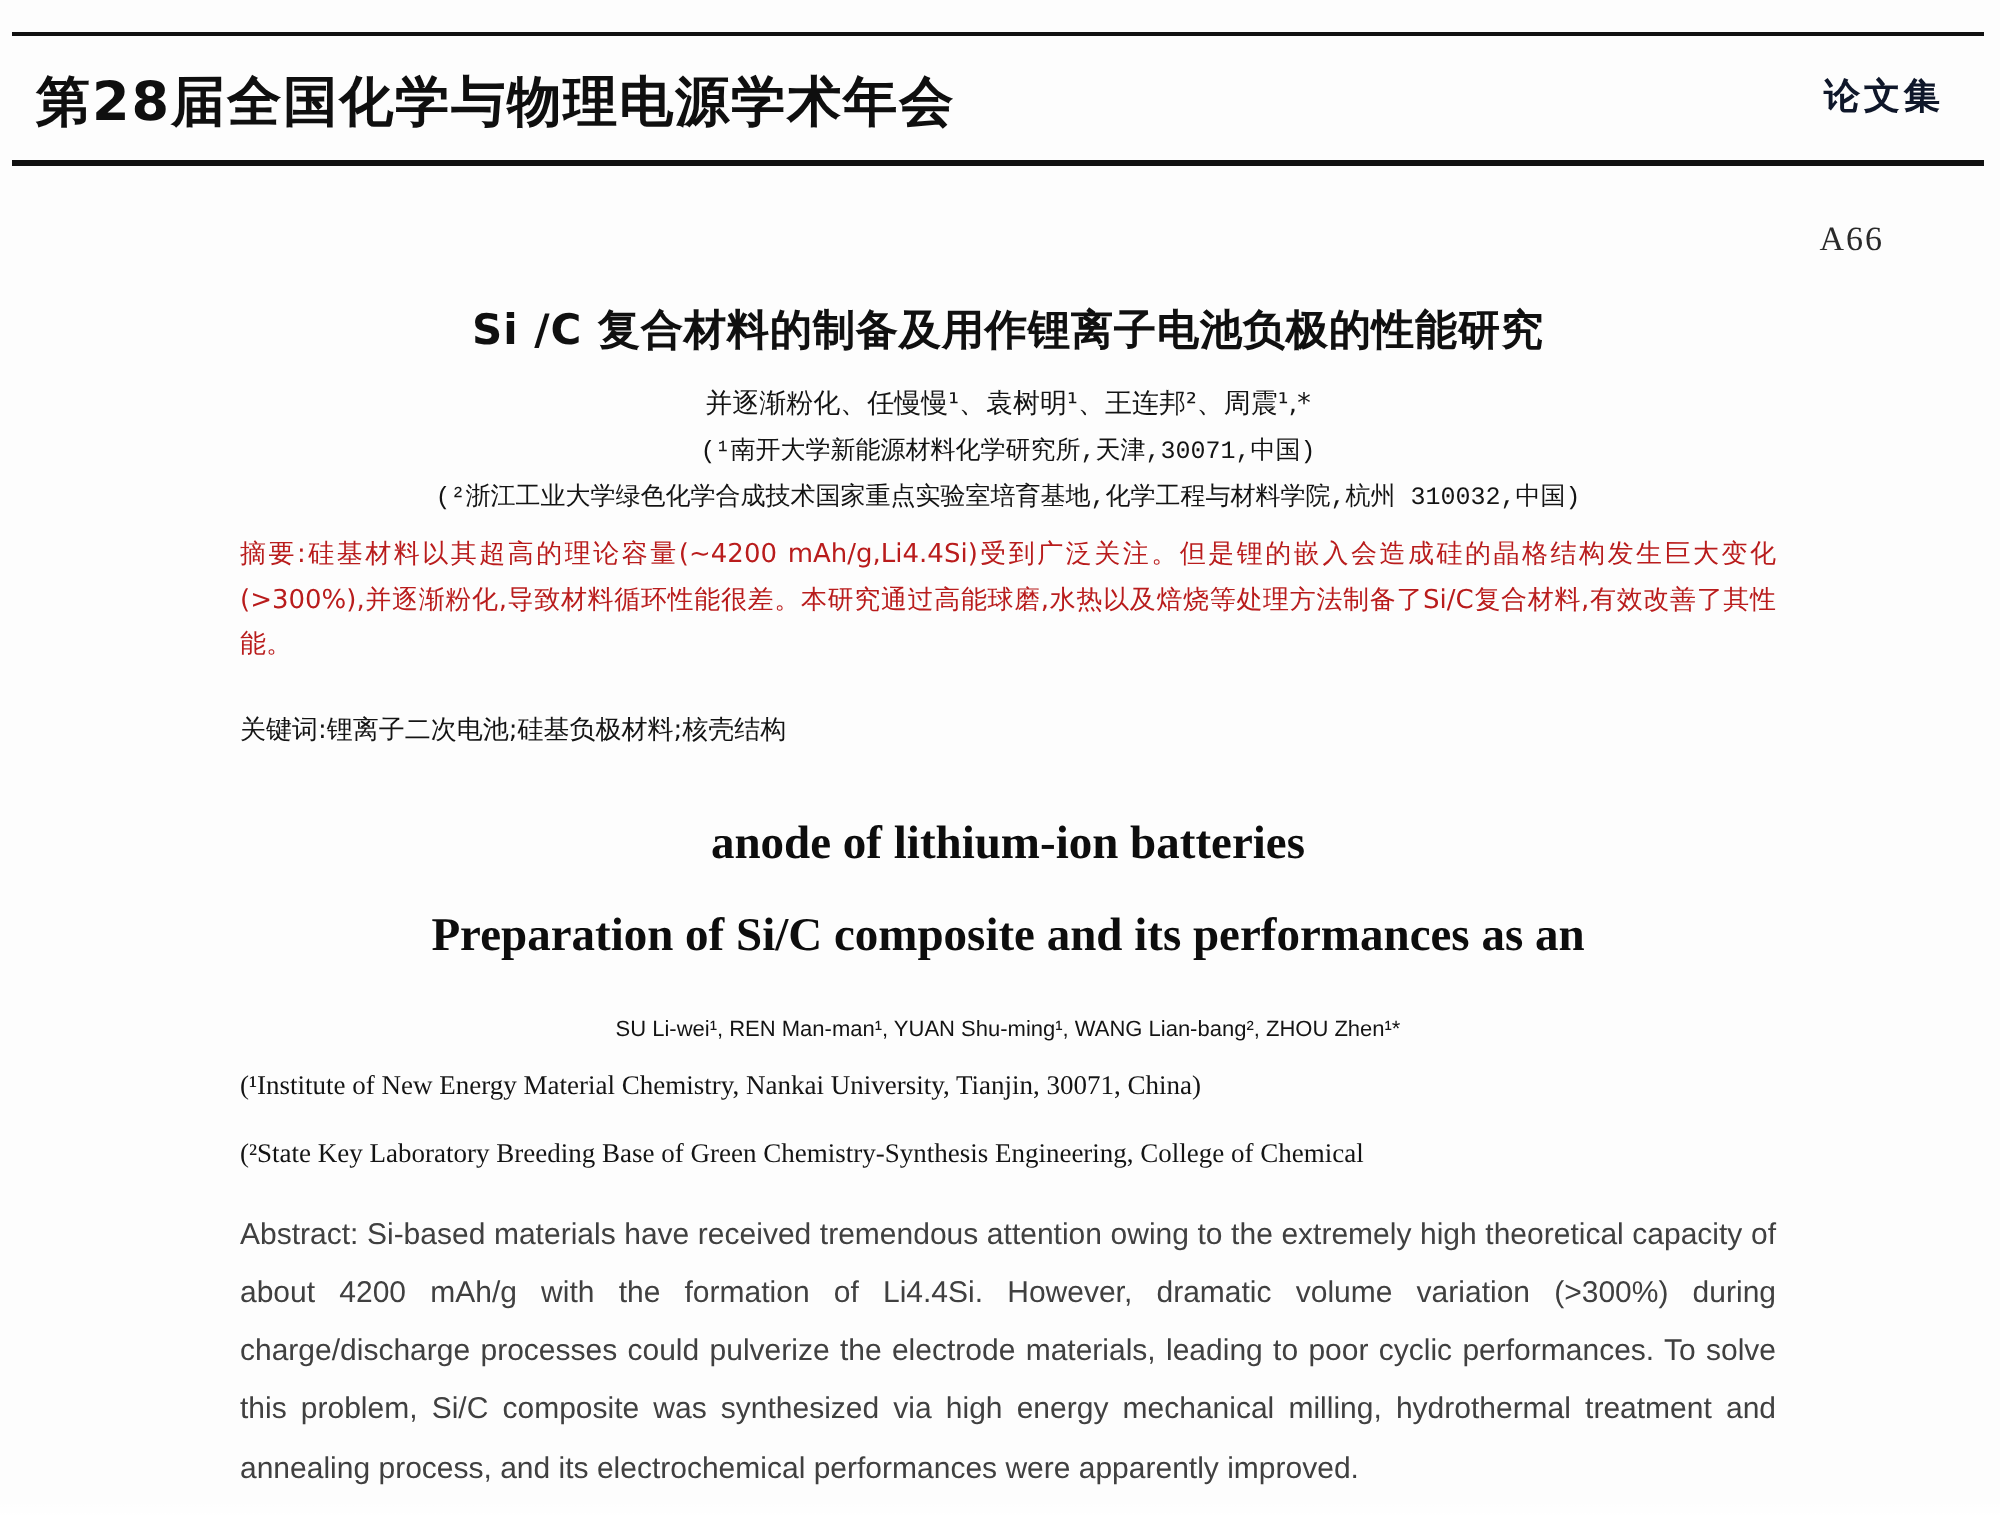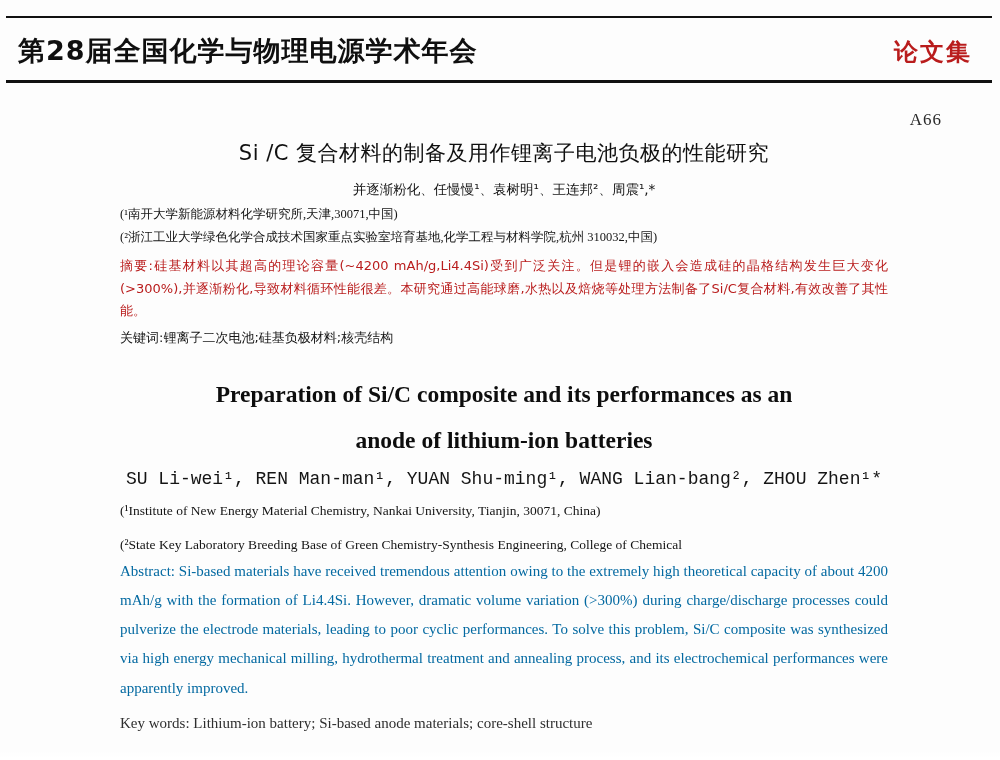--- a/index.html
+++ b/index.html
@@ -48,23 +48,23 @@
     letter-spacing: 1px;
     color: #0f0f0f;
     white-space: nowrap;
   }
   .header-right {
     position: absolute;
     top: 36px;
     right: 28px;
     font-family: "DejaVu Sans", sans-serif;
     font-weight: bold;
-    font-size: 24px;
+    font-size: 18px;
     letter-spacing: 2px;
-    color: #b91c1c;
+    color: #0f172a;
     white-space: nowrap;
   }
   .header-rule-bottom {
     position: absolute;
     top: 80px;
     left: 6px;
     width: 986px;
     height: 3px;
     background: #111;
   }
@@ -84,90 +84,92 @@
   .content {
     position: absolute;
     top: 136px;
     left: 120px;
     width: 768px;
   }
 
   .cn-title {
     text-align: center;
     font-family: "DejaVu Sans", sans-serif;
-    font-weight: normal;
+    font-weight: bold;
     font-size: 21px;
     letter-spacing: 0.5px;
     color: #101010;
-    margin: 4px 0 14px 0;
+    margin: 16px 0 14px 0;
     line-height: 1.3;
   }
   .cn-authors {
     text-align: center;
     font-family: "DejaVu Sans", sans-serif;
     font-size: 13.5px;
     color: #141414;
     margin: 0 0 6px 0;
   }
   .cn-aff {
-    font-family: Liberation Serif, serif;
+    text-align: center;
+    font-family: Liberation Mono, monospace;
     font-size: 12.5px;
     color: #141414;
     margin: 0 0 4px 0;
     line-height: 1.5;
   }
 
   .cn-abstract {
     margin-top: 8px;
     font-family: "DejaVu Sans", sans-serif;
     font-size: 13px;
     line-height: 1.75;
     color: #b91c1c;
     text-align: justify;
   }
   .cn-keywords {
-    margin-top: 4px;
+    margin-top: 20px;
     font-family: "DejaVu Sans", sans-serif;
     font-size: 13px;
     line-height: 1.75;
     color: #141414;
   }
 
   .en-title {
     margin-top: 22px;
     text-align: center;
     font-family: "Liberation Serif", serif;
     font-weight: bold;
     font-size: 23.5px;
     line-height: 1.95;
     color: #0d0d0d;
   }
 
   .en-authors {
-    margin-top: 6px;
-    text-align: center;
-    font-family: Liberation Mono, monospace;
-    font-size: 18px;
+    margin-top: 18px;
+    text-align: center;
+    font-family: Liberation Sans, sans-serif;
+    font-size: 11px;
     color: #141414;
   }
 
   .en-aff {
     margin-top: 10px;
     text-align: left;
     font-family: "Liberation Serif", serif;
     font-size: 13.5px;
     line-height: 1.75;
     color: #141414;
   }
 
   .en-abstract {
-    font-family: Liberation Serif, serif;
+    margin-top: 14px;
+    font-family: Liberation Sans, sans-serif;
     font-size: 15px;
     line-height: 1.95;
-    color: #0369a1;
+    color: #404040;
     text-align: justify;
   }
 
   .en-keywords {
     margin-top: 6px;
     font-family: "Liberation Serif", serif;
     font-size: 15px;
     line-height: 1.9;
     color: #2e2e2e;
   }
@@ -202,22 +204,22 @@
 
     <div class="cn-authors">并逐渐粉化、任慢慢¹、袁树明¹、王连邦²、周震¹,*</div>
 
     <div class="cn-aff">(¹南开大学新能源材料化学研究所,天津,30071,中国)</div>
     <div class="cn-aff">(²浙江工业大学绿色化学合成技术国家重点实验室培育基地,化学工程与材料学院,杭州 310032,中国)</div>
 
     <div class="cn-abstract">摘要:硅基材料以其超高的理论容量(~4200 mAh/g,Li4.4Si)受到广泛关注。但是锂的嵌入会造成硅的晶格结构发生巨大变化(&gt;300%),并逐渐粉化,导致材料循环性能很差。本研究通过高能球磨,水热以及焙烧等处理方法制备了Si/C复合材料,有效改善了其性能。</div>
     <div class="cn-keywords">关键词:锂离子二次电池;硅基负极材料;核壳结构</div>
 
     <div class="en-title">
+      <div>anode of lithium-ion batteries</div>
       <div>Preparation of Si/C composite and its performances as an</div>
-      <div>anode of lithium-ion batteries</div>
     </div>
 
     <div class="en-authors">SU Li-wei¹, REN Man-man¹, YUAN Shu-ming¹, WANG Lian-bang², ZHOU Zhen¹*</div>
 
     <div class="en-aff">(¹Institute of New Energy Material Chemistry, Nankai University, Tianjin, 30071, China)</div>
     <div class="en-aff">
       <div>(²State Key Laboratory Breeding Base of Green Chemistry-Synthesis Engineering, College of Chemical</div>
     </div>
 
     <div class="en-abstract">Abstract: Si-based materials have received tremendous attention owing to the extremely high theoretical capacity of about 4200 mAh/g with the formation of Li4.4Si. However, dramatic volume variation (&gt;300%) during charge/discharge processes could pulverize the electrode materials, leading to poor cyclic performances. To solve this problem, Si/C composite was synthesized via high energy mechanical milling, hydrothermal treatment and annealing process, and its electrochemical performances were apparently improved.</div>

